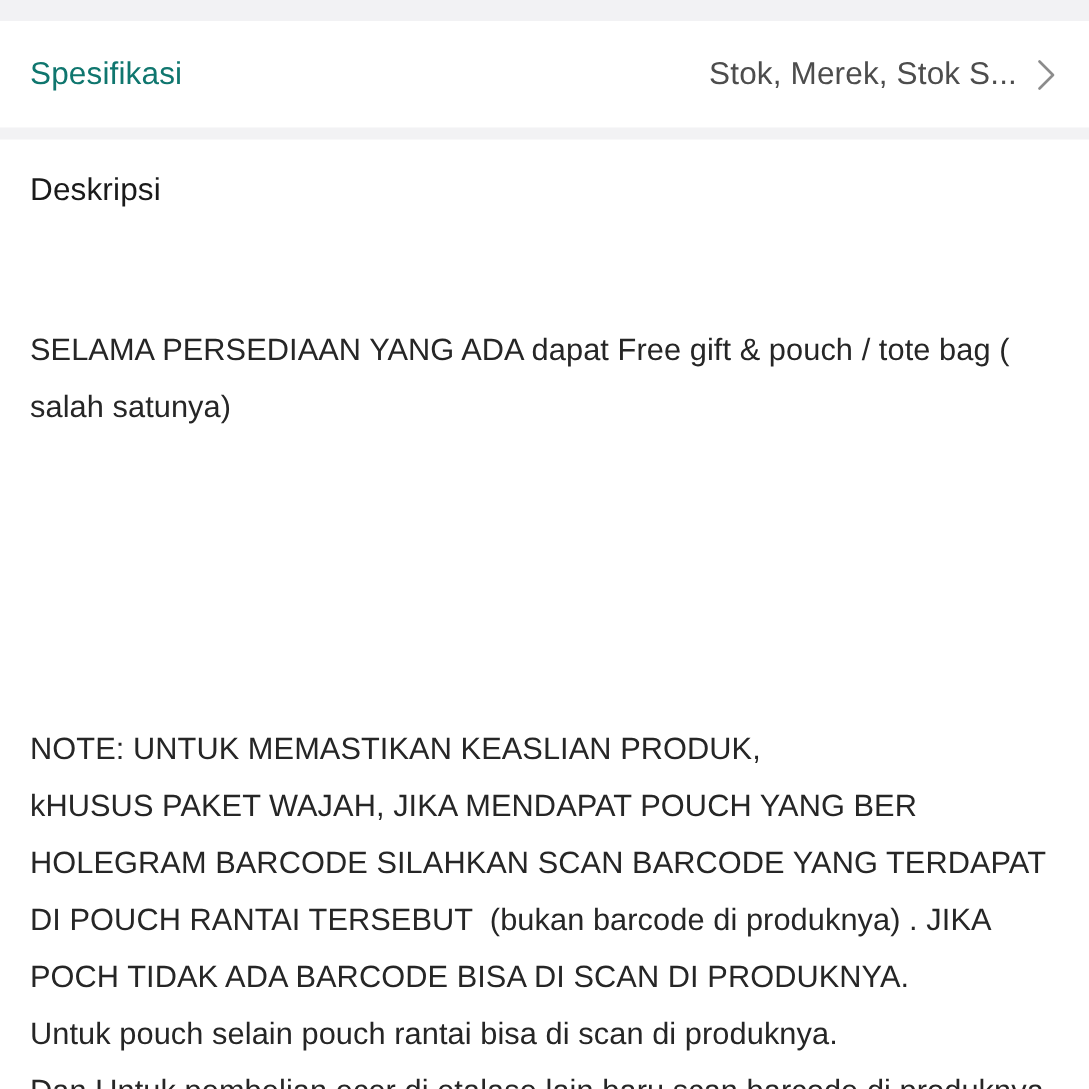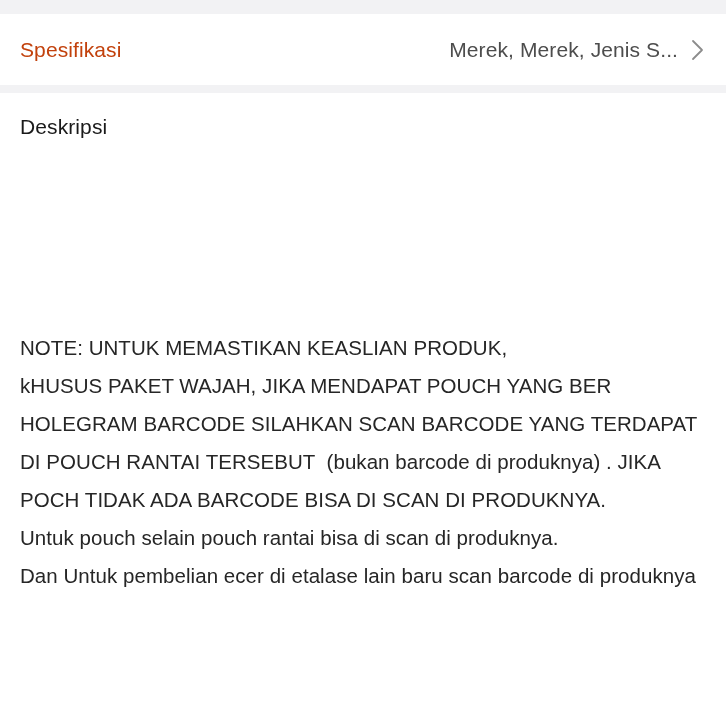--- a/index.html
+++ b/index.html
@@ -29,21 +29,21 @@
   .spec-row {
     height: 71px;
     display: flex;
     align-items: center;
     padding: 0 20px;
     box-sizing: border-box;
     background: #ffffff;
   }
   .spec-label {
     font-size: 21px;
-    color: #c2410c;
+    color: #0f766e;
     letter-spacing: 0.1px;
     flex: 0 0 auto;
   }
   .spec-spacer {
     flex: 1 1 auto;
   }
   .spec-value {
     font-size: 21px;
     color: #4d4d4d;
     letter-spacing: 0.1px;
@@ -92,33 +92,34 @@
 </head>
 <body>
 
 <div class="screen">
 
   <div class="top-strip"></div>
 
   <div class="spec-row">
     <span class="spec-label">Spesifikasi</span>
     <span class="spec-spacer"></span>
-    <span class="spec-value">Merek, Merek, Jenis S...</span>
+    <span class="spec-value">Stok, Merek, Stok S...</span>
     <span class="chevron">
       <svg width="14" height="24" viewBox="0 0 14 24" fill="none" xmlns="http://www.w3.org/2000/svg">
         <path d="M2 3 L11 12 L2 21" stroke="#8c8c8c" stroke-width="1.8" fill="none" stroke-linecap="round" stroke-linejoin="round"></path>
       </svg>
     </span>
   </div>
 
   <div class="divider"></div>
 
   <div class="desc-section">
     <div class="desc-title">Deskripsi</div>
     <div class="desc-body">
+      <div class="desc-block">SELAMA PERSEDIAAN YANG ADA dapat Free gift &amp; pouch / tote bag ( salah satunya)</div>
       <div class="blank-line"></div>
       <div class="desc-block"><span>NOTE: UNTUK MEMASTIKAN KEASLIAN PRODUK,
 kHUSUS PAKET WAJAH, JIKA MENDAPAT POUCH YANG BER HOLEGRAM BARCODE SILAHKAN SCAN BARCODE YANG TERDAPAT DI POUCH RANTAI TERSEBUT  (bukan barcode di produknya) . JIKA POCH TIDAK ADA BARCODE BISA DI SCAN DI PRODUKNYA.
 Untuk pouch selain pouch rantai bisa di scan di produknya.
 Dan Untuk pembelian ecer di etalase lain baru scan barcode di produknya </span></div>
       
       
     </div>
   </div>
 

